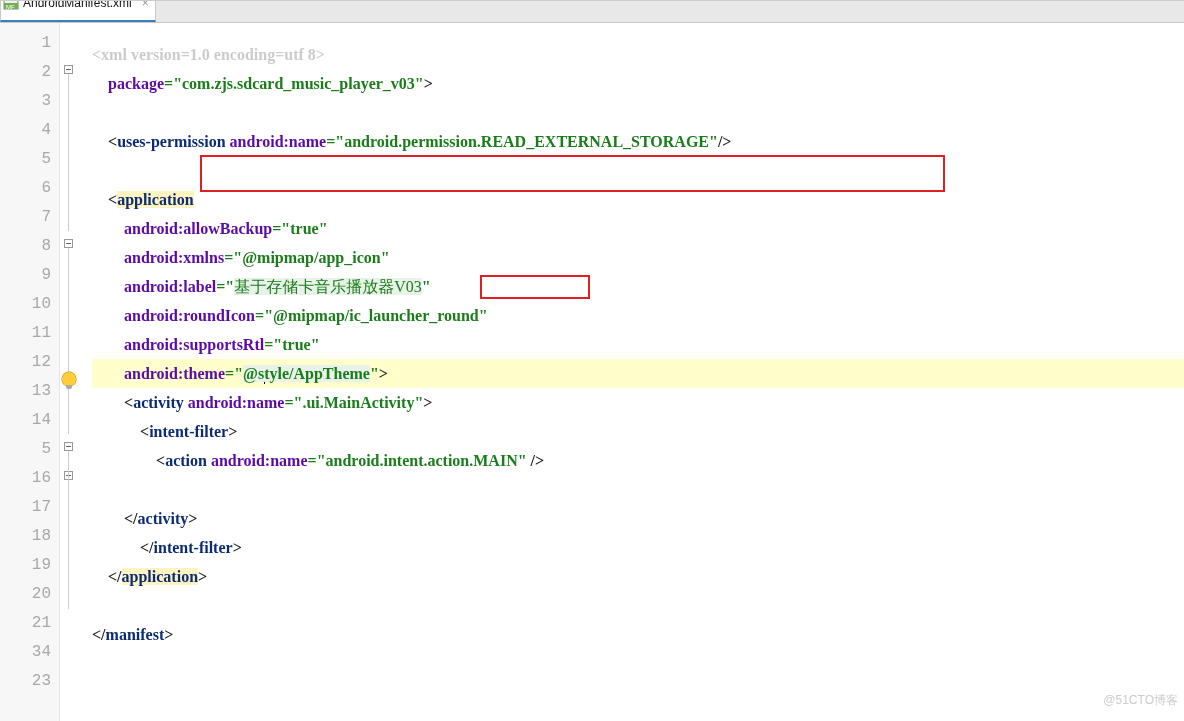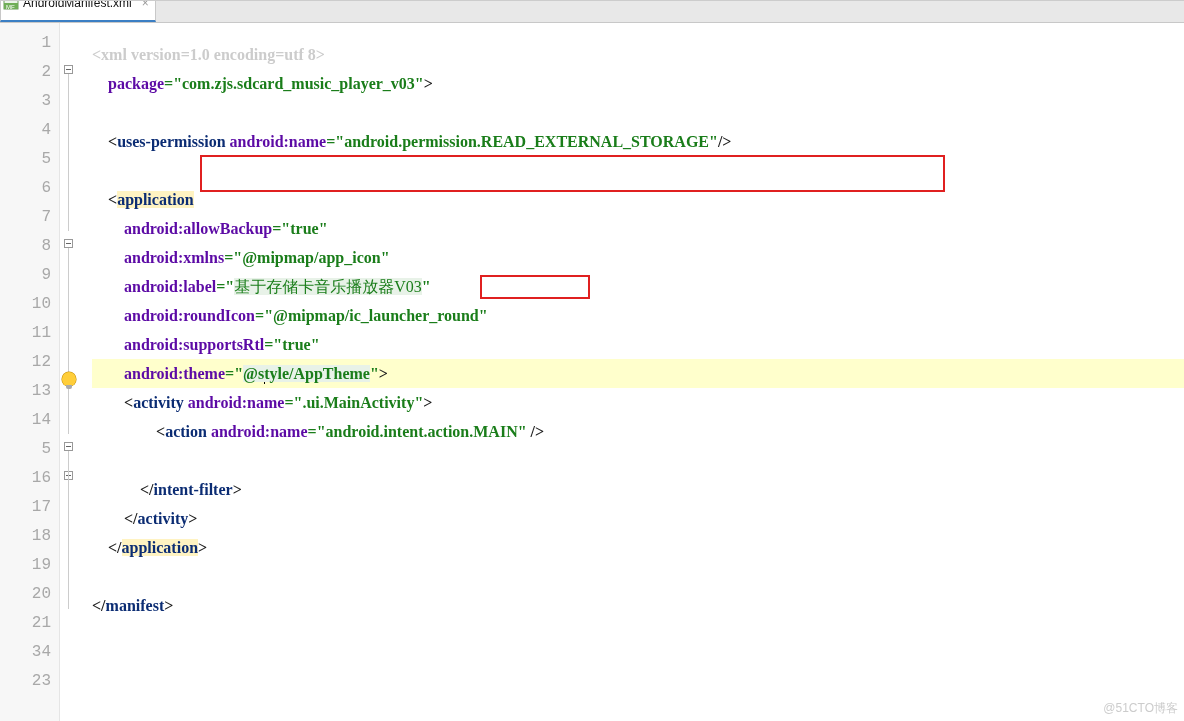--- a/index.html
+++ b/index.html
@@ -23,21 +23,21 @@
   .nspfx  { color: #5c0aa5; }
   .str    { color: #1a7d1a; font-weight: bold; }
   .strhl  { background: #e8f2e8; color:#1a7d1a; font-weight: bold; text-align: center; }
   .hl-line { background: #ffffcc; }
   .bulb { position:absolute; left:-30px; top:349px; width:14px; height:14px; background:#ffce3a; border-radius:50% 50% 45% 45%; box-shadow: 0 0 0 0.5px #c08a00; }
   .bulb::after { content:""; position:absolute; left:4px; bottom:-3px; width:6px; height:4px; background:#aaa; border-radius:0 0 2px 2px; }
   .redbox1 { position:absolute; border:2px solid #e02020; left:200px; top:154px; width:745px; height:37px; pointer-events:none; }
   .redbox2 { position:absolute; border:2px solid #e02020; left:480px; top:274px; width:110px; height:24px; pointer-events:none; }
   .caret { display:inline-block; width:1px; height:18px; background:#000; vertical-align:middle; margin:0 -0.5px; }
   .taghl { background:#fff3c2;margin-top:32px; }
-  .watermark { position:absolute; right:6px; bottom:4px; font-family:Arial,sans-serif; font-size:12px; color:#ccc; }
+  .watermark { position:absolute; right:6px; bottom:12px; font-family:Arial,sans-serif; font-size:12px; color:#ccc; }
 </style>
 </head>
 <body>
 
 <div class="tabbar">
   <div class="tab">
     <span class="mf-icon">
       <svg width="16" height="14">
           <rect x="1" y="1" width="14" height="12" fill="#eaf4e8" stroke="#6a9a5a"></rect>
           <rect x="1" y="7" width="14" height="6" fill="#6fae57"></rect>
@@ -109,29 +109,30 @@
     <div class="cl">        <span class="nspfx">android:</span><span class="nspfx">label</span><span class="str">=</span><span class="str">"</span><span class="strhl" style="font-weight:normal">基于存储卡音乐播放器V03</span><span class="str">"</span></div>
 
     <div class="cl">        <span class="nspfx">android:</span><span class="nspfx">roundIcon</span><span class="str">=</span><span class="str">"@mipmap/ic_launcher_round"</span></div>
 
     <div class="cl">        <span class="nspfx">android:</span><span class="nspfx">supportsRtl</span><span class="str">=</span><span class="str">"true"</span></div>
 
     <div class="cl hl-line">        <span class="nspfx">android:</span><span class="nspfx">theme</span><span class="str">=</span><span class="str">"</span><span class="strhl">@s</span><span class="caret"></span><span class="strhl">tyle/AppTheme</span><span class="str">"</span><span class="punct">&gt;</span></div>
 
     <div class="cl">        <span class="punct">&lt;</span><span class="tagname">activity</span> <span class="nspfx">android:</span><span class="nspfx">name</span><span class="str">=</span><span class="str">".ui.MainActivity"</span><span class="punct">&gt;</span></div>
 
+    <div class="cl">            <span class="punct">&lt;</span><span class="tagname">intent-filter</span><span class="punct">&gt;</span></div>
 
     <div class="cl">                <span class="punct">&lt;</span><span class="tagname">action</span> <span class="nspfx">android:</span><span class="nspfx">name</span><span class="str">=</span><span class="str">"android.intent.action.MAIN"</span><span class="punct"> /&gt;</span></div>
 
     <div class="cl"></div>
 
 
+    <div class="cl">        <span class="punct">&lt;/</span><span class="tagname">activity</span><span class="punct">&gt;</span></div>
+
     <div class="cl">            <span class="punct">&lt;/</span><span class="tagname">intent-filter</span><span class="punct">&gt;</span></div>
-
-    <div class="cl">        <span class="punct">&lt;/</span><span class="tagname">activity</span><span class="punct">&gt;</span></div>
 
     <div class="cl">    <span class="punct">&lt;/</span><span class="tagname taghl">application</span><span class="punct">&gt;</span></div>
 
     <div class="cl"></div>
 
     <div class="cl"><span class="punct">&lt;/</span><span class="tagname">manifest</span><span class="punct">&gt;</span></div>
   </div>
 </div>
 
 <div class="redbox1"></div>

